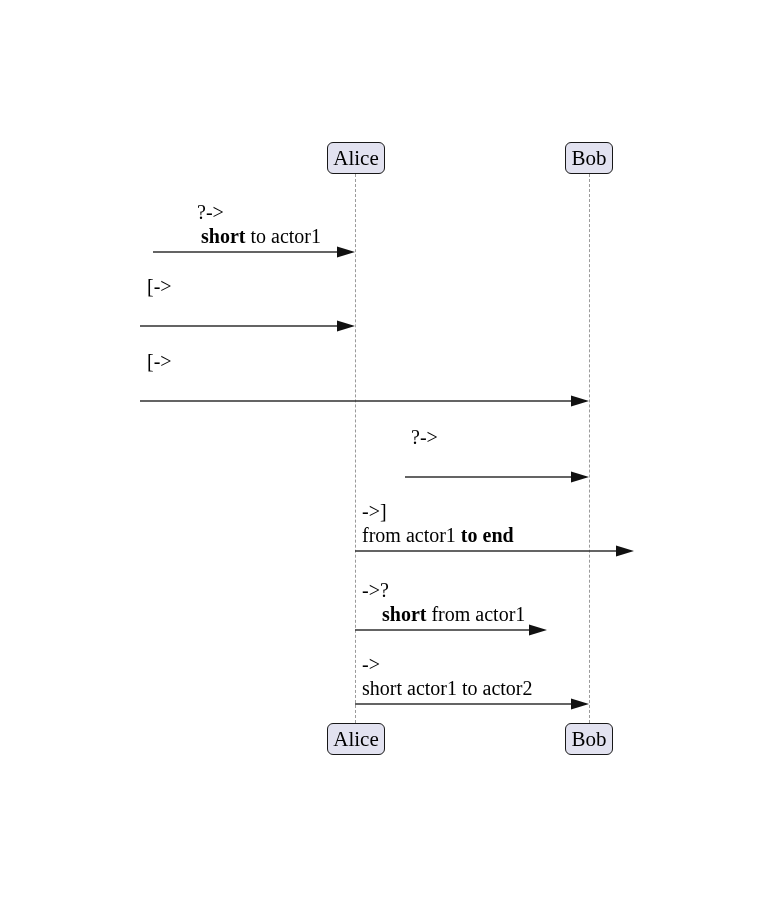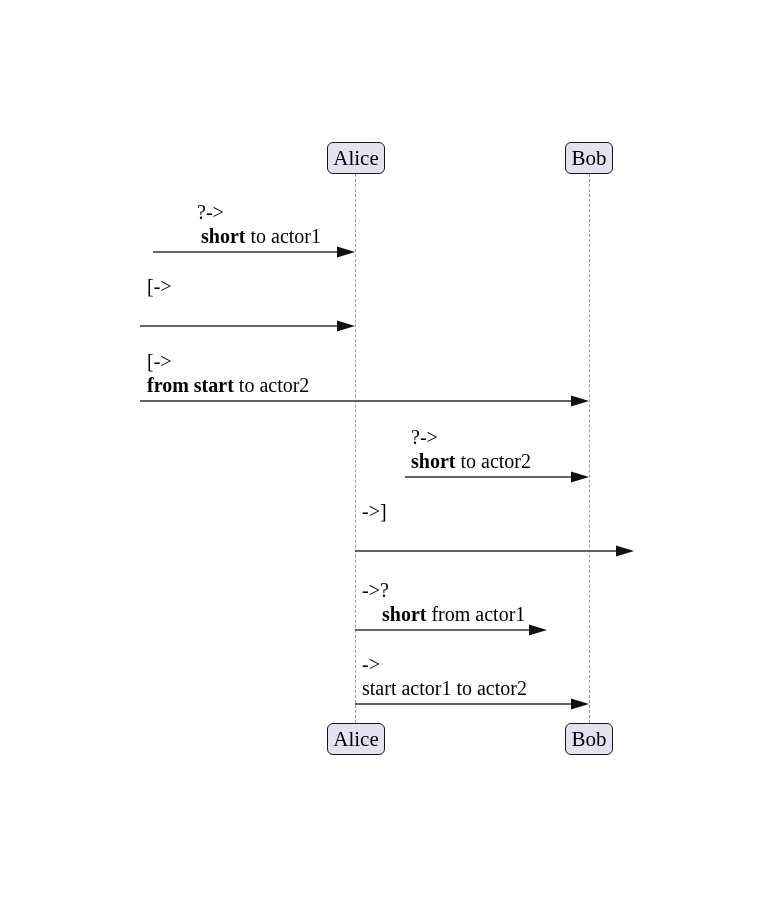--- a/index.html
+++ b/index.html
@@ -46,21 +46,20 @@
 
   <div class="pbox" id="actor0-top" style="left: 327px; top: 142px; width: 58px; height: 32px; background: rgb(226, 226, 240); border-color: rgb(24, 24, 24);">Alice</div>
   <div class="pbox" id="actor1-top" style="left: 565px; top: 142px; width: 48px; height: 32px; background: rgb(226, 226, 240); border-color: rgb(24, 24, 24);">Bob</div>
   <div class="pbox" id="actor0-bottom" style="left: 327px; top: 723px; width: 58px; height: 32px; background: rgb(226, 226, 240); border-color: rgb(24, 24, 24);">Alice</div>
   <div class="pbox" id="actor1-bottom" style="left: 565px; top: 723px; width: 48px; height: 32px; background: rgb(226, 226, 240); border-color: rgb(24, 24, 24);">Bob</div>
 
 <div class="msg-op" style="left: 197px; top: 200px;">?-&gt;</div>
     <div class="msg-label" style="left: 201px; top: 224px;"><b>short</b><span> to actor1</span></div>
     <div class="msg-op" style="left: 147px; top: 274px;">[-&gt;</div>
     <div class="msg-op" style="left: 147px; top: 349px;">[-&gt;</div>
-    <div class="msg-label" style="left: 147px; top: 373px;"><b>from start</b><span> to actor2</span></div>
     <div class="msg-op" style="left: 411px; top: 425px;">?-&gt;</div>
-    <div class="msg-label" style="left: 411px; top: 449px;"><b>short</b><span> to actor2</span></div>
     <div class="msg-op" style="left: 362px; top: 499px;">-&gt;]</div>
+    <div class="msg-label" style="left: 362px; top: 523px;"><span>from actor1 </span><b>to end</b></div>
     <div class="msg-op" style="left: 362px; top: 578px;">-&gt;?</div>
     <div class="msg-label" style="left: 382px; top: 602px;"><b>short</b><span> from actor1</span></div>
     <div class="msg-op" style="left: 362px; top: 652px;">-&gt;</div>
-    <div class="msg-label" style="left: 362px; top: 676px;"><span>start actor1 to actor2</span></div>
+    <div class="msg-label" style="left: 362px; top: 676px;"><span>short actor1 to actor2</span></div>
   </div>
 
 </body></html>

